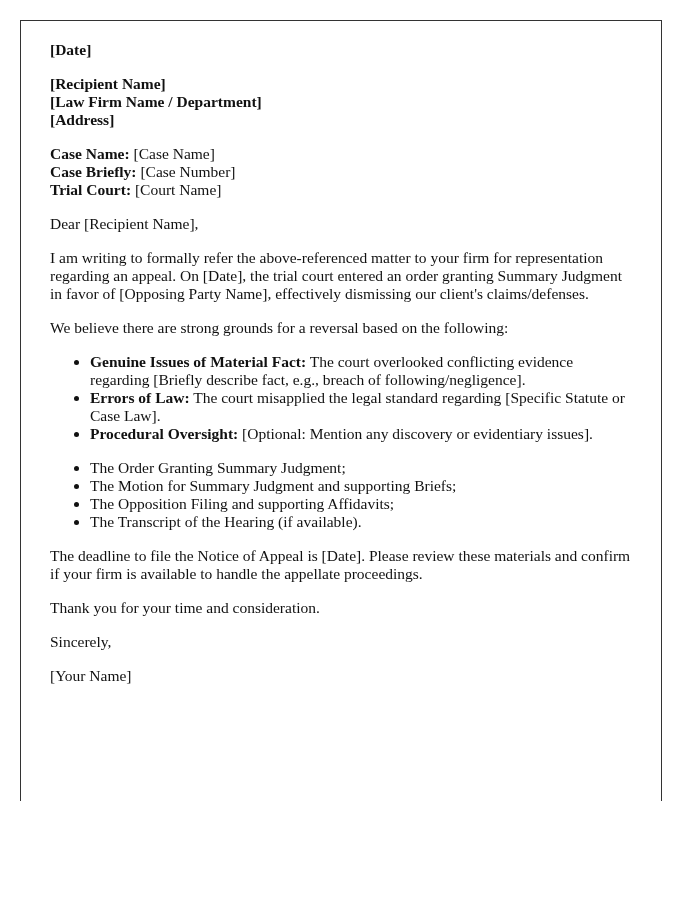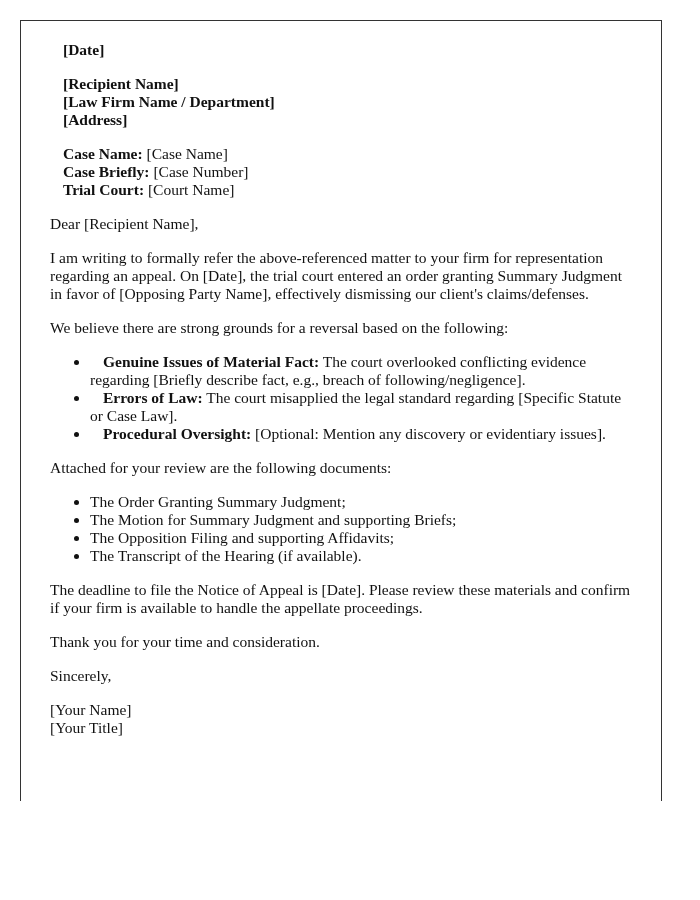--- a/index.html
+++ b/index.html
@@ -28,21 +28,20 @@
       font-size: 15.5px;
       line-height: 18px;
       color: #111111;
       min-height: 900px;
     }
     .letter p {
       margin: 0 0 16px 0;
     }
     .letter .b {
       font-weight: bold;
-      margin-left: 13px;
     }
     .letter ul {
       margin: 0 0 16px 0;
       padding-left: 40px;
     }
     .letter li {
       margin: 0;
     }
     .block-line {
       display: block;
@@ -74,34 +73,32 @@
     <p>I am writing to formally refer the above-referenced matter to your firm for representation regarding an appeal. On [Date], the trial court entered an order granting Summary Judgment in favor of [Opposing Party Name], effectively dismissing our client's claims/defenses.</p>
 
     <p>We believe there are strong grounds for a reversal based on the following:</p>
 
     <ul>
       <li><span class="b">Genuine Issues of Material Fact:</span><span> The court overlooked conflicting evidence regarding [Briefly describe fact, e.g., breach of following/negligence].</span></li>
       <li><span class="b">Errors of Law:</span><span> The court misapplied the legal standard regarding [Specific Statute or Case Law].</span></li>
       <li><span class="b">Procedural Oversight:</span><span> [Optional: Mention any discovery or evidentiary issues].</span></li>
     </ul>
 
-    <p>Attached for your review are the following documents:</p>
 
     <ul>
       <li>The Order Granting Summary Judgment;</li>
       <li>The Motion for Summary Judgment and supporting Briefs;</li>
       <li>The Opposition Filing and supporting Affidavits;</li>
       <li>The Transcript of the Hearing (if available).</li>
     </ul>
 
     <p>The deadline to file the Notice of Appeal is [Date]. Please review these materials and confirm if your firm is available to handle the appellate proceedings.</p>
 
     <p>Thank you for your time and consideration.</p>
 
     <p>Sincerely,</p>
 
     <p>
       <span class="block-line">[Your Name]</span>
-      <span class="block-line">[Your Title]</span>
     </p>
 
   </div>
 </div>
 
 </body></html>

